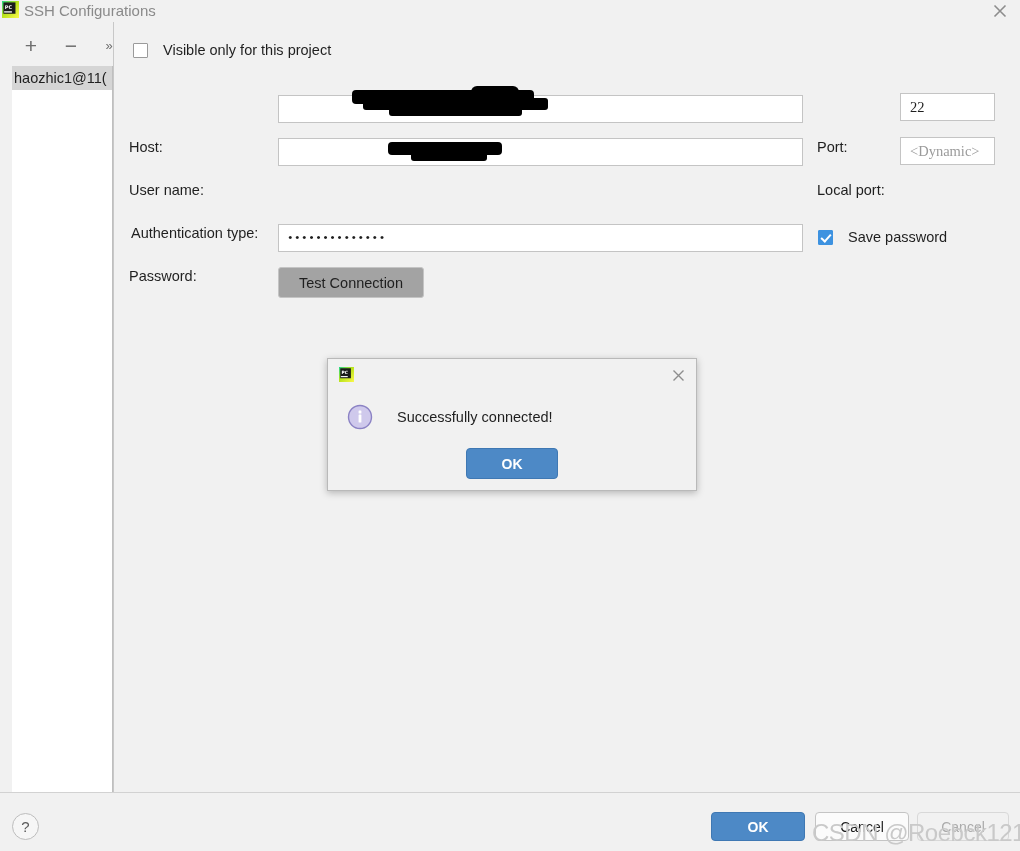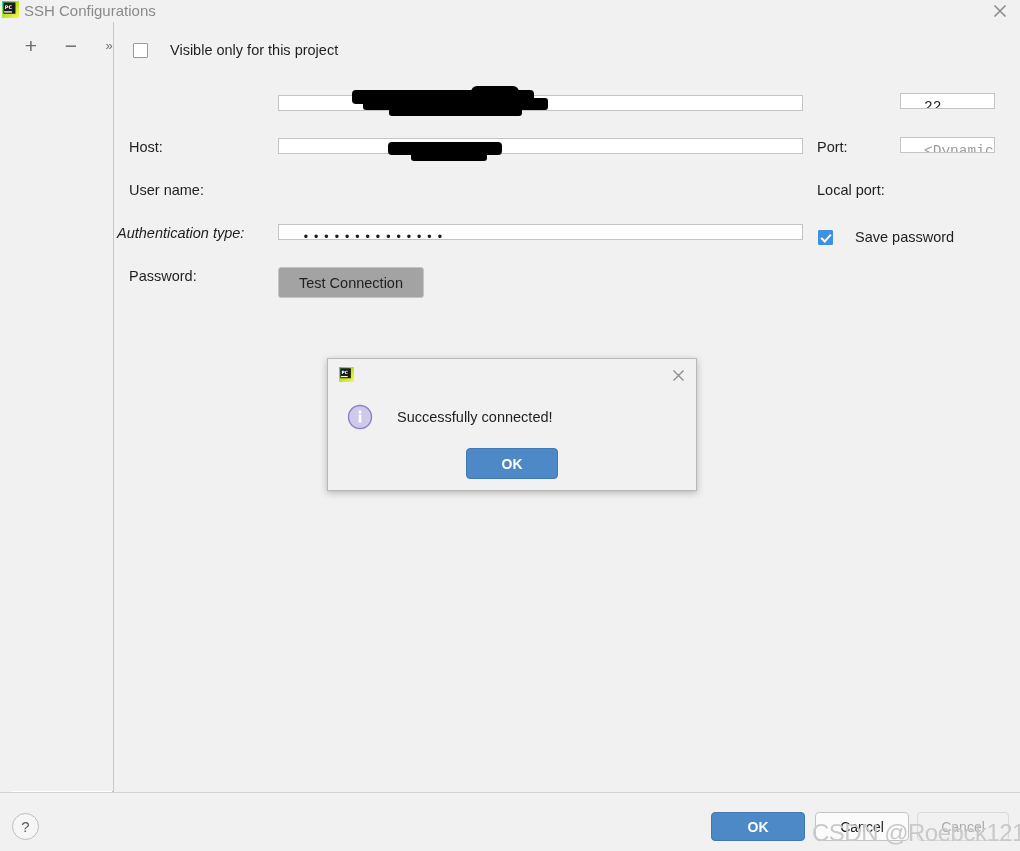--- a/index.html
+++ b/index.html
@@ -153,44 +153,44 @@
   .checkbox.checked::after {
     content: "";
     position: absolute;
     left: 4px; top: 1px;
     width: 4px; height: 8px;
     border: solid #ffffff;
     border-width: 0 2px 2px 0;
     transform: rotate(42deg);
   }
   .chk-label {
-    margin-left: 22px;
+    margin-left: 15px;
     font-size: 14.5px;
     color: #1f1f1f;
     white-space: nowrap;
   }
 
   .field-label {
     position: absolute;
     font-size: 14.5px;
     color: #1f1f1f;
     white-space: nowrap;
     margin-top: 38px;
   }
   .textfield {
     position: absolute;
     background: #ffffff;
     border: 1px solid #c4c4c4;
     box-sizing: border-box;
-    font-family: Liberation Mono, monospace;
-    font-size: 14.5px;
-    color: #1f1f1f;
-    padding: 0 23px;
+    font-family: Liberation Serif, serif;
+    font-size: 14.5px;
+    color: #1f1f1f;
+    padding: 0 9px;
     line-height: 26px;
-    height: 16px;
+    height: 28px;
     white-space: nowrap;
     overflow: hidden;
   }
   .textfield.placeholder { color: #9b9b9b; }
 
   
   .redact {
     position: absolute;
     background: #000000;
   }
@@ -414,20 +414,23 @@
     </svg>
   </div>
 </div>
 
 <div class="sidebar">
   <div class="sidebar-toolbar">
     <div class="tool-btn tool-add">+</div>
     <div class="tool-btn tool-minus">−</div>
     <div class="tool-btn tool-more">»</div>
   </div>
+  <div class="sidebar-list">
+    <div class="sidebar-item selected">haozhic1@11(</div>
+  </div>
   <div class="sidebar-hscroll">
     <div class="sidebar-hscroll-thumb"></div>
   </div>
 </div>
 
 <div class="content">
 
   <div class="chk-row">
     <span class="checkbox"></span>
     <span class="chk-label">Visible only for this project</span>
@@ -438,21 +441,21 @@
 
   <div class="field-label" style="left:702px; top:79px;">Port:</div>
   <div class="textfield" style="left:785px; top:71px; width:95px;">22</div>
 
   <div class="field-label" style="left:14px; top:122px;">User name:</div>
   <div class="textfield" style="left:163px; top:116px; width:525px;"></div>
 
   <div class="field-label" style="left:702px; top:122px;">Local port:</div>
   <div class="textfield placeholder" style="left:785px; top:115px; width:95px;">&lt;Dynamic&gt;</div>
 
-  <div class="field-label" style="left:2px; top:165px;font-style:italic;">Authentication type:</div>
+  <div class="field-label" style="left:16px; top:165px;">Authentication type:</div>
 
   <div class="field-label" style="left:14px; top:208px;">Password:</div>
   <div class="textfield pwd-dots" style="left:163px; top:202px; width:525px;">••••••••••••••</div>
 
   <div class="chk-row" style="left:703px; top:207px;">
     <span class="checkbox checked"></span>
     <span class="chk-label">Save password</span>
   </div>
 
   <div class="btn btn-test">Test Connection</div>

